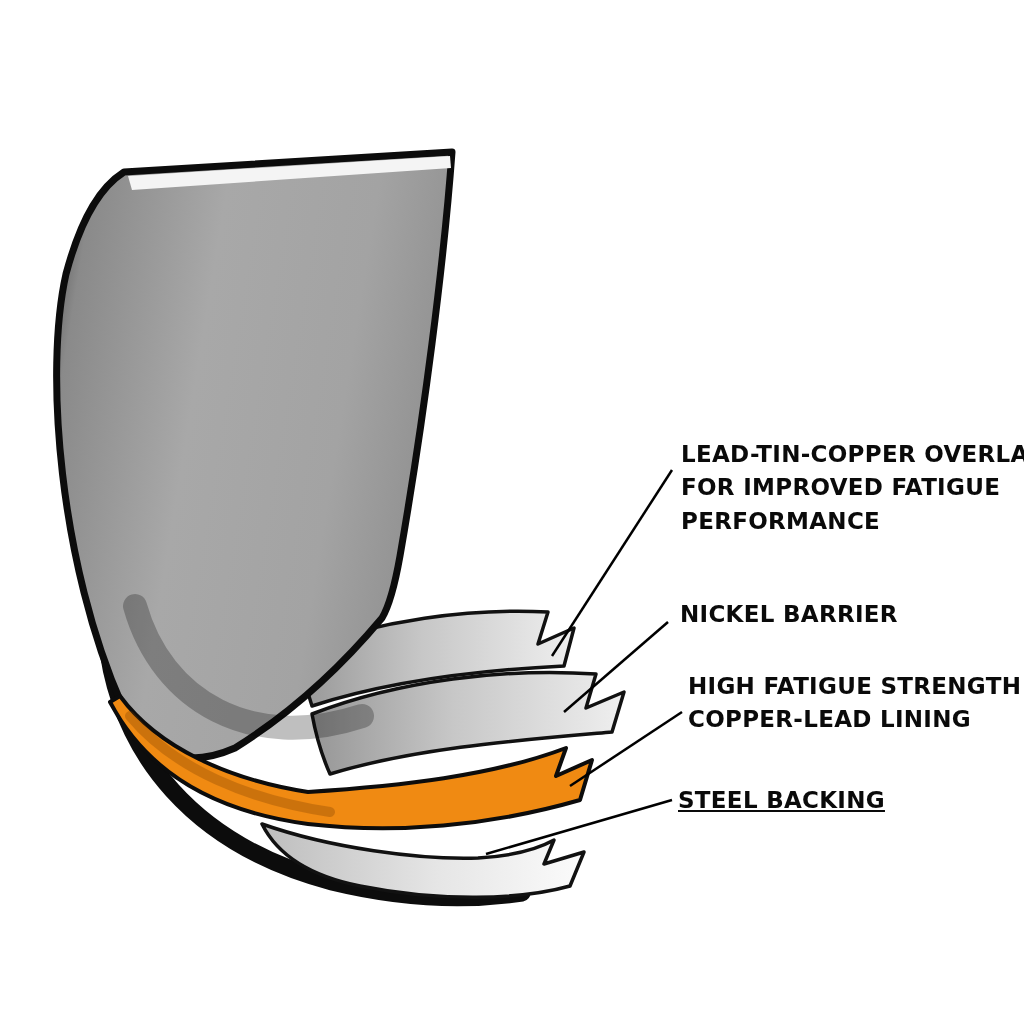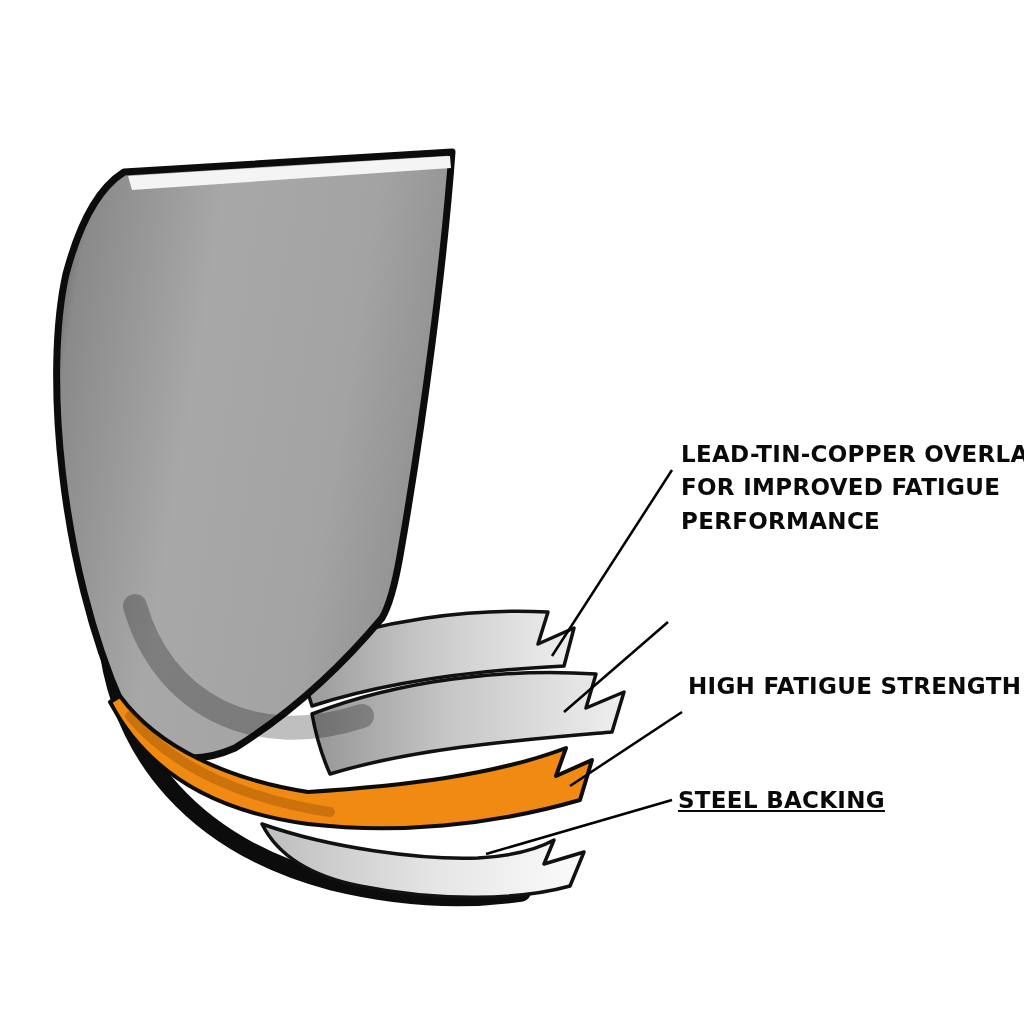--- a/index.html
+++ b/index.html
@@ -87,22 +87,26 @@
     <line x1="682" y1="712" x2="570" y2="786" stroke="#000000" stroke-width="2.5"></line>
     <line x1="672" y1="800" x2="486" y2="854" stroke="#000000" stroke-width="2.5"></line>
   </svg>
 
   <div class="label" id="label-overlay">
     <div>LEAD-TIN-COPPER OVERLAY</div>
     <div>FOR IMPROVED FATIGUE</div>
     <div>PERFORMANCE</div>
   </div>
 
+  <div class="label" id="label-nickel">
+    <div>NICKEL BARRIER</div>
+  </div>
 
   <div class="label" id="label-copper">
     <div>HIGH FATIGUE STRENGTH</div>
+    <div>COPPER-LEAD LINING</div>
   </div>
 
   <div class="label" id="label-steel">
     <div>STEEL BACKING</div>
   </div>
 
 </div>
 
 </body></html>

